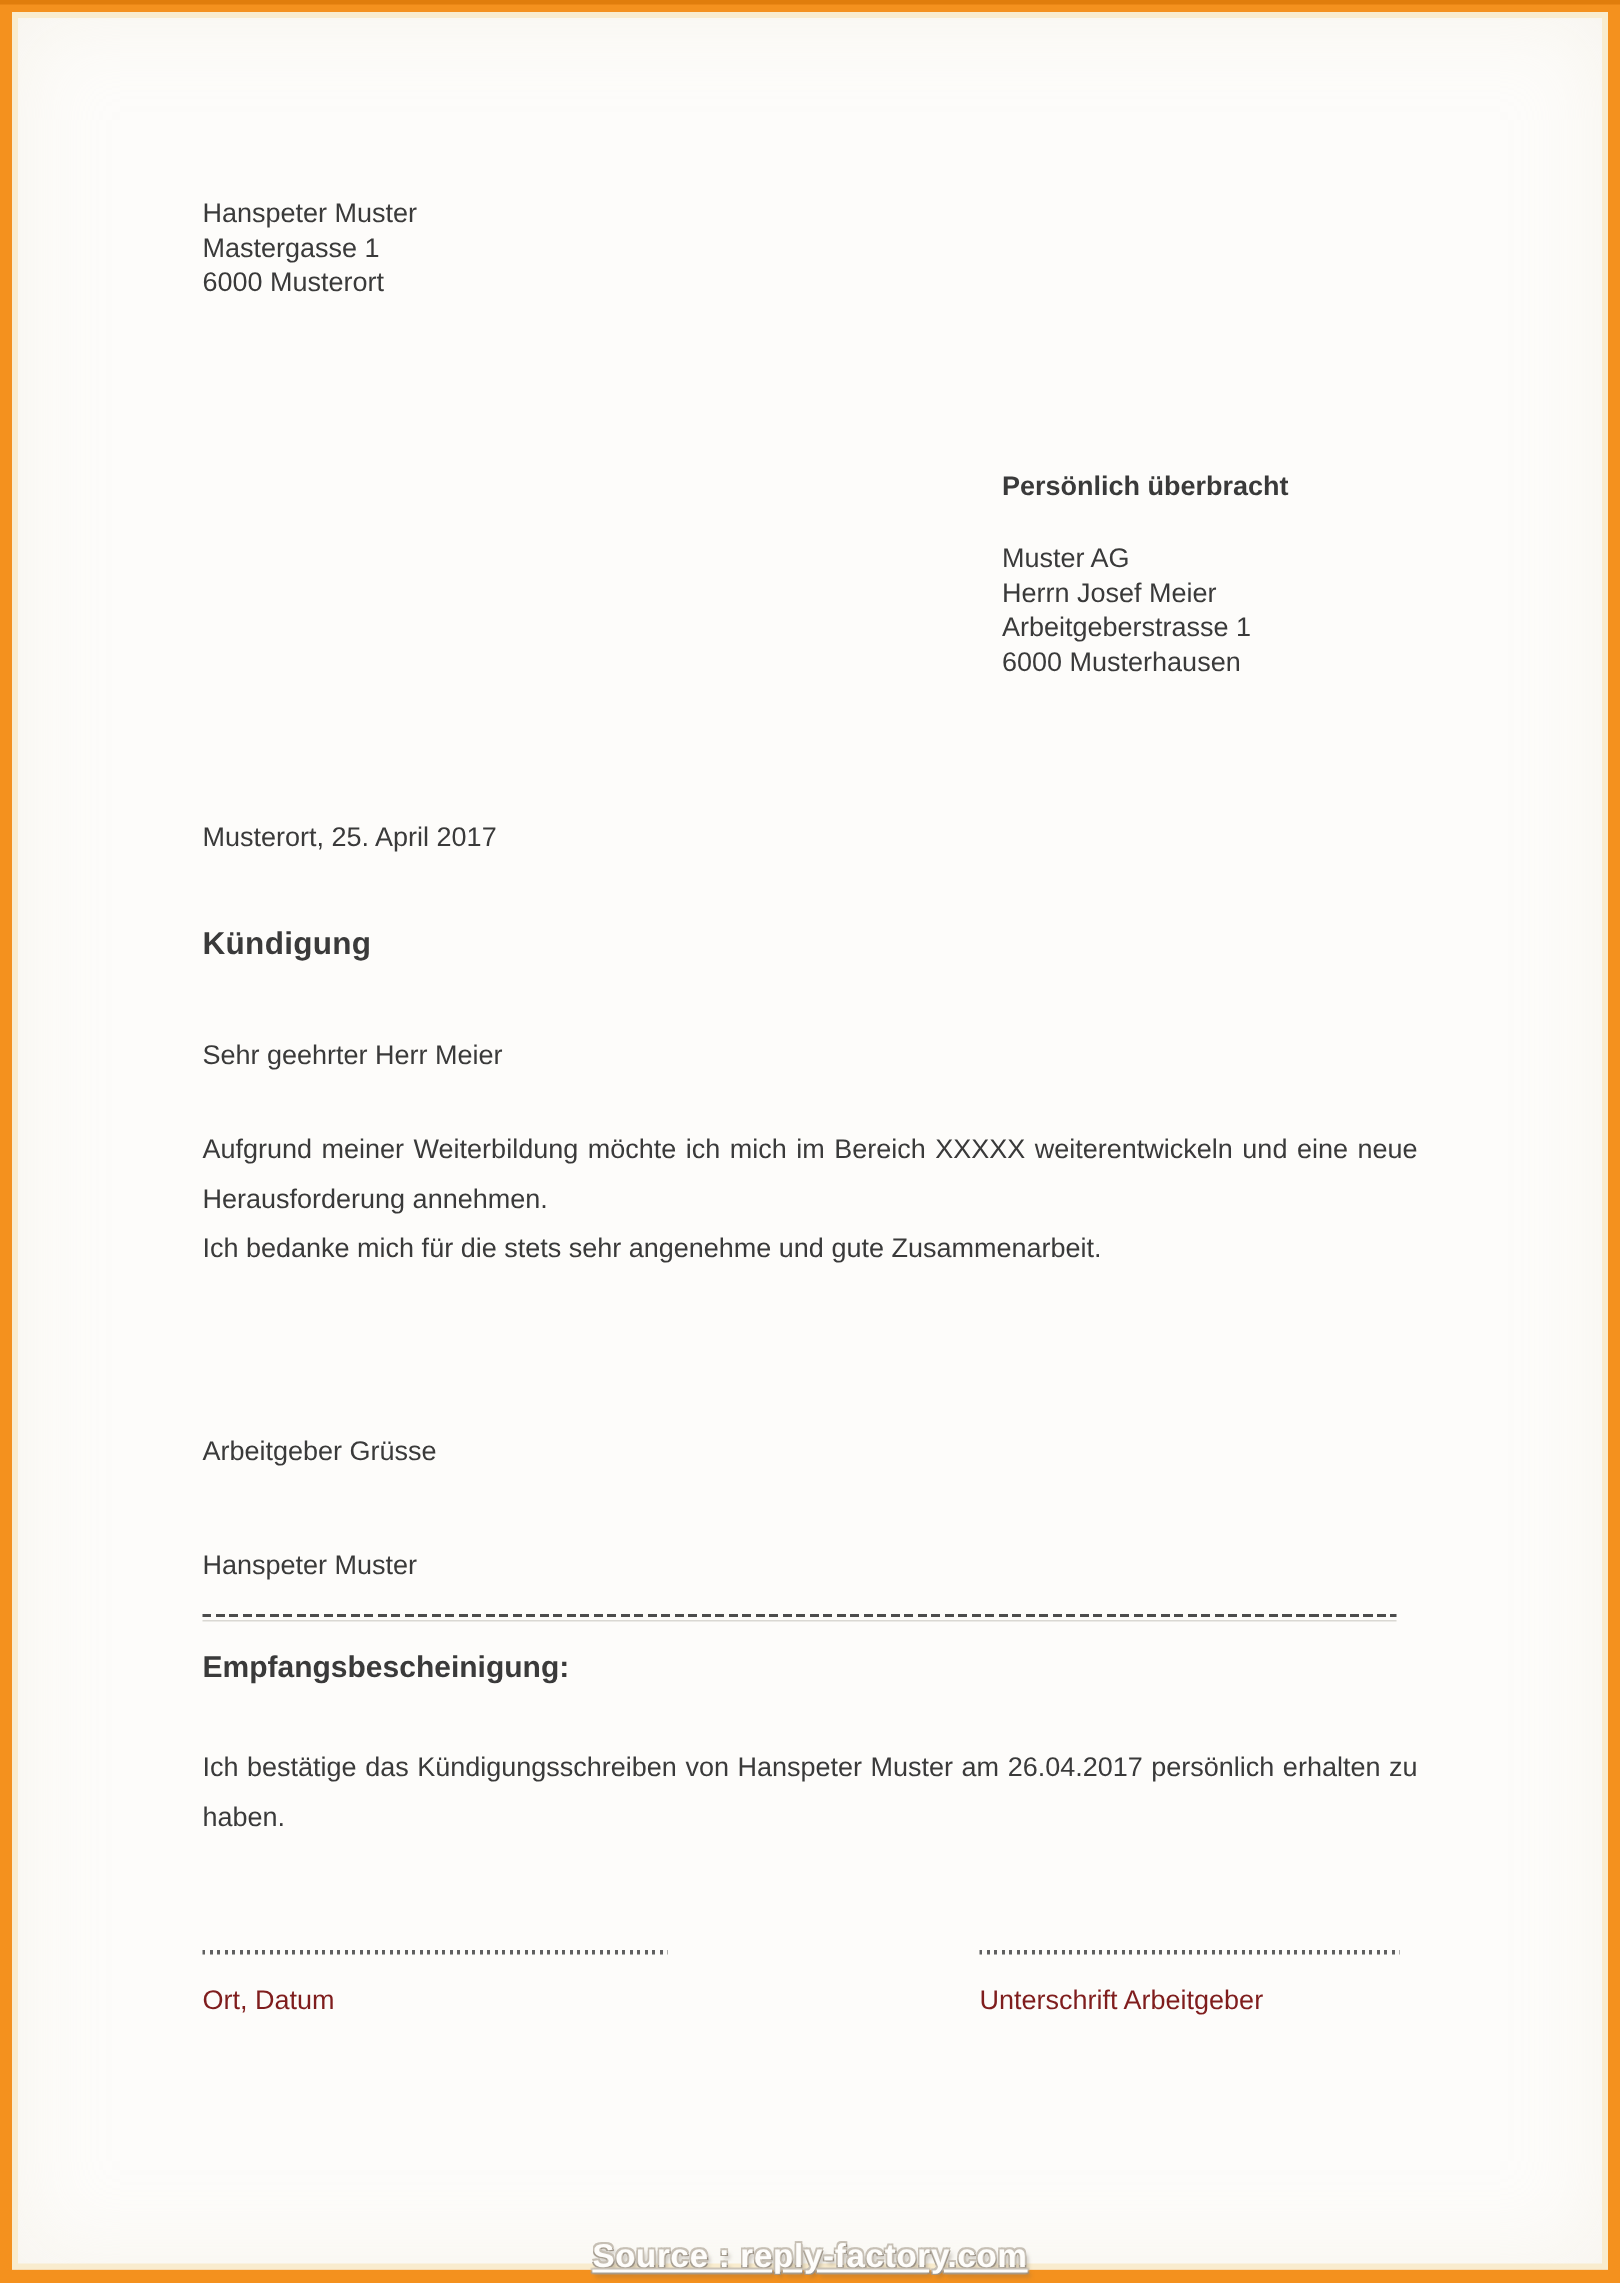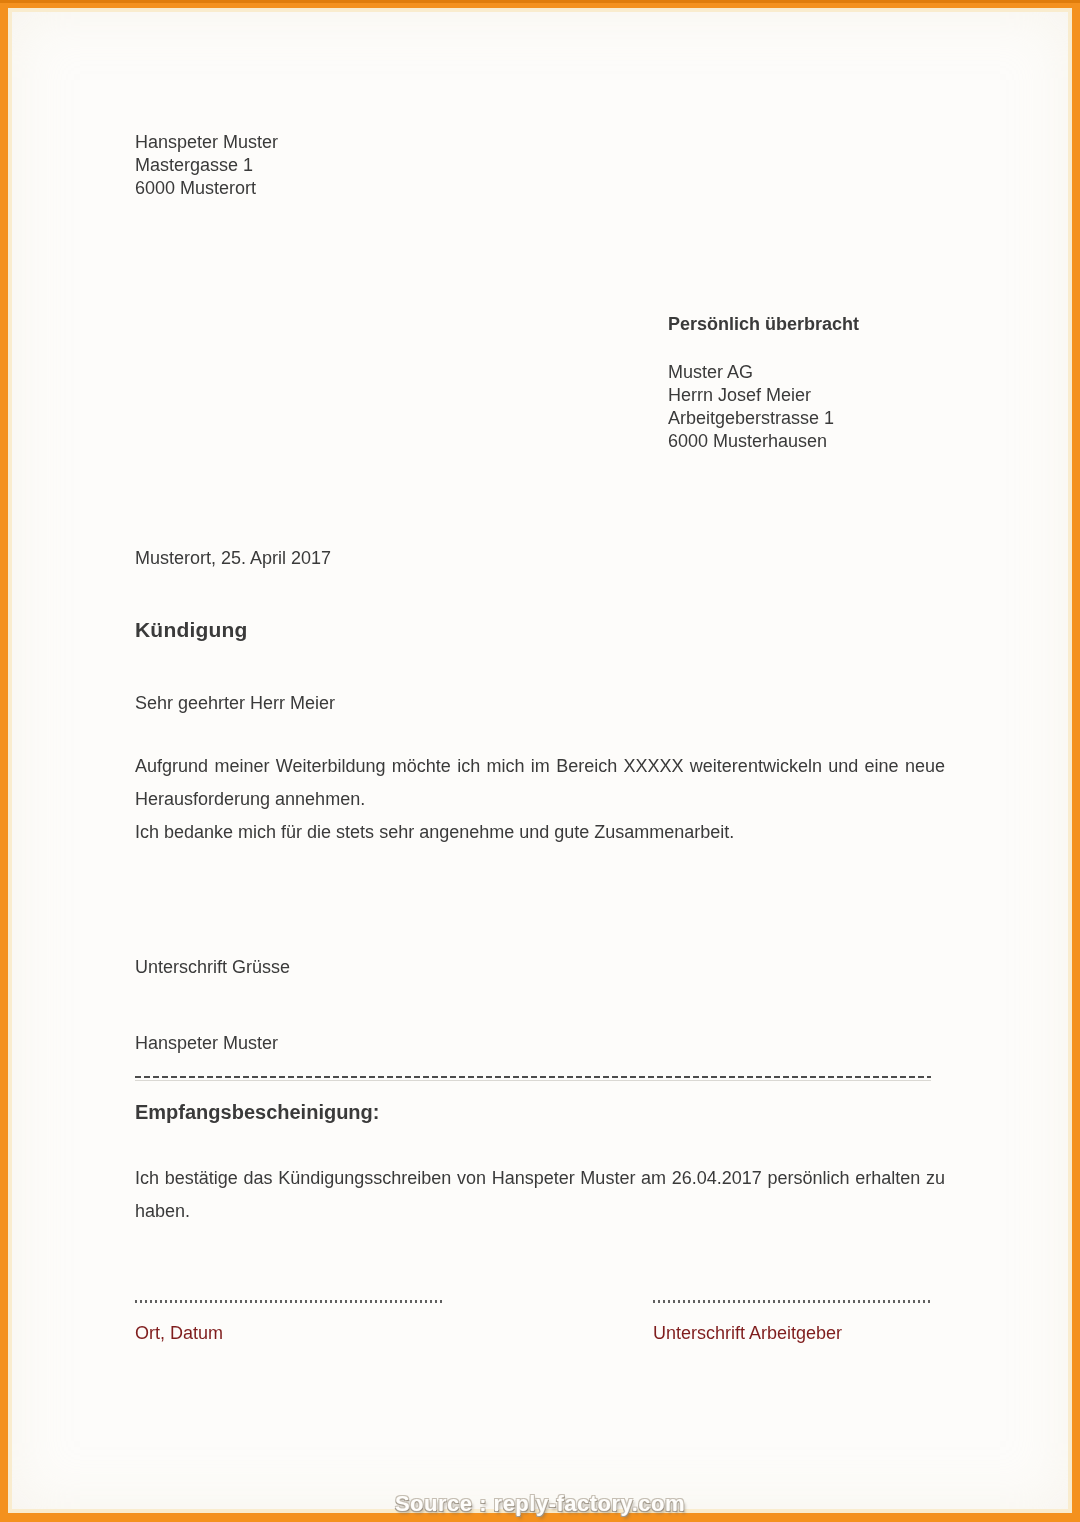--- a/index.html
+++ b/index.html
@@ -51,20 +51,21 @@
     text-align: center;
     font-size: 22px; font-weight: bold; letter-spacing: 0.5px;
     color: #fefdfb;
     text-shadow:
       -1px -1px 0 #c6bfb4,
        1px -1px 0 #c6bfb4,
       -1px  1px 0 #a79f92,
        1px  1px 0 #9a9185,
        2px  3px 3px rgba(110,100,85,0.4);
     z-index: 5;
+    text-decoration: underline;
   }
 </style>
 </head>
 <body>
 
 <div class="frame-top-edge"></div>
 <div class="page"></div>
 
 <div class="blk addr" style="left:135px; top:131px;">
   <div>Hanspeter Muster</div>
@@ -85,21 +86,21 @@
 
 <div class="blk subject" style="left:135px; top:608px;margin-top:10px;">Kündigung</div>
 
 <div class="blk" style="left:135px; top:693px;">Sehr geehrter Herr Meier</div>
 
 <div class="blk bodytext" style="left:135px; top:750px;">
   <p>Aufgrund meiner Weiterbildung möchte ich mich im Bereich XXXXX weiterentwickeln und eine neue Herausforderung annehmen.</p>
   <p>Ich bedanke mich für die stets sehr angenehme und gute Zusammenarbeit.</p>
 </div>
 
-<div class="blk" style="left:135px; top:957px;">Unterschrift Grüsse</div>
+<div class="blk" style="left:135px; top:957px;">Arbeitgeber Grüsse</div>
 
 <div class="blk" style="left:135px; top:1033px;">Hanspeter Muster</div>
 
 <div class="blk dashline" style="left:135px; top:1076px; width:796px;"></div>
 
 <div class="blk receipt-heading" style="left:135px; top:1101px;">Empfangsbescheinigung:</div>
 
 <div class="blk bodytext" style="left:135px; top:1162px;">Ich bestätige das Kündigungsschreiben von Hanspeter Muster am 26.04.2017 persönlich erhalten zu haben.</div>
 
 <div class="blk" style="left:135px; top:1300px; width:310px;">

